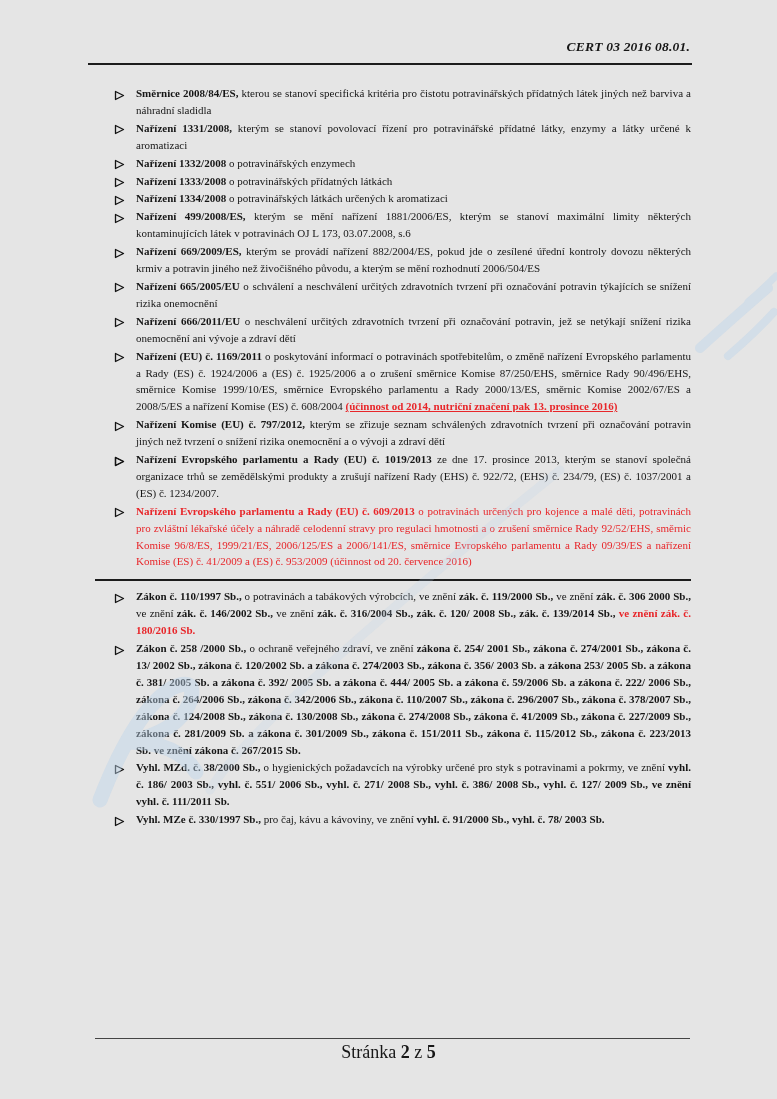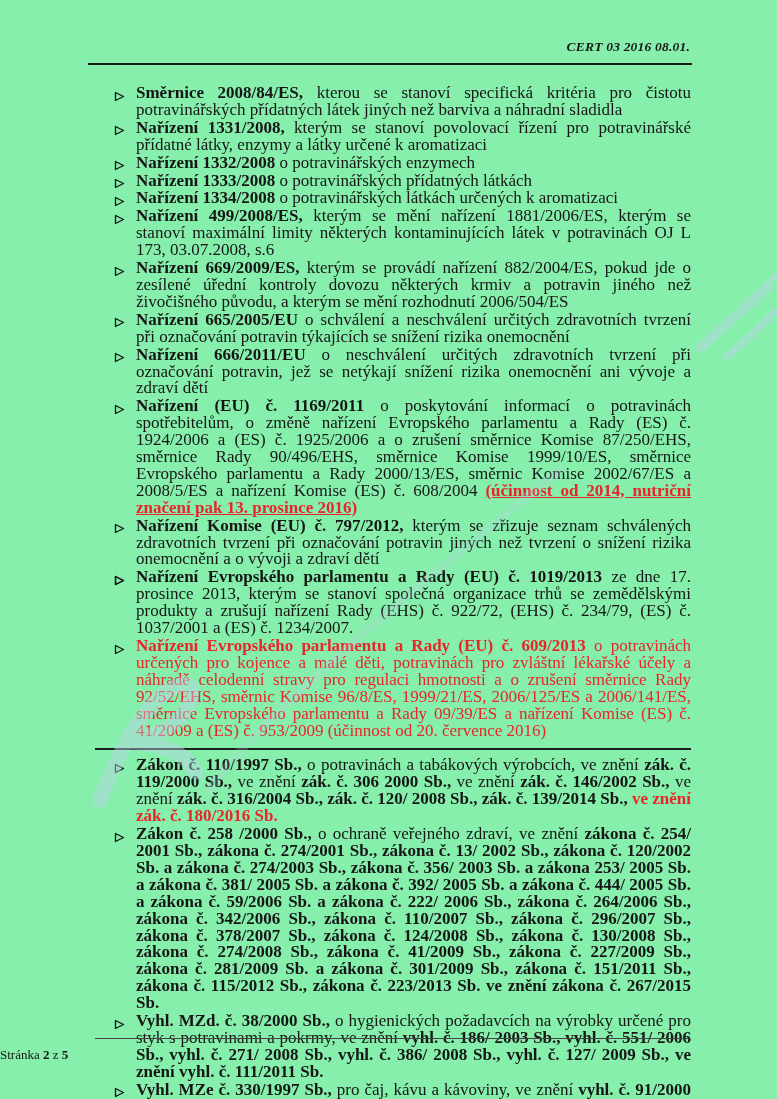--- a/index.html
+++ b/index.html
@@ -4,21 +4,21 @@
 <style>
   * { margin: 0; padding: 0; box-sizing: border-box; }
   html, body { background: #ffffff; }
   body {
     width: 777px; height: 1099px;
     position: relative;
     font-family: "Liberation Serif", serif;
     color: #161616;
     overflow: hidden;
   }
-  .page { position: absolute; inset: 0; background: #86efac; font-family: Liberation Serif, serif; }
+  .page { position: absolute; inset: 0; background: #e5e5e5; font-family: Liberation Serif, serif; }
 
   
   .header-text {
     position: absolute; top: 39px; right: 87px;
     font-style: italic; font-weight: bold; font-size: 13.5px;
     letter-spacing: 0.2px;
   }
   .header-rule {
     position: absolute; top: 63px; left: 88px; right: 85px;
     border-top: 2px solid #1c1c1c;
@@ -27,21 +27,21 @@
   
   .content {
     position: absolute; top: 85px; left: 95px; width: 596px;
     z-index: 1;
   }
   ul.reg-list { list-style: none; }
   li.item {
     position: relative;
     padding-left: 41px;
     text-align: justify;
-    font-size: 17px;
+    font-size: 11px;
     line-height: 16.9px;
     margin-bottom: 1px;
   }
   .bullet {
     position: absolute; left: 19px; top: 3.5px;
     width: 11px; height: 11px; display: inline-block;
   }
   .b { font-weight: bold; }
   .red { color: var(--red, #e8262a); }
   .u { text-decoration: underline; }
@@ -52,21 +52,21 @@
   }
 
   
   .footer-rule {
     position: absolute; bottom: 60px; left: 95px; right: 87px;
     border-top: 1px solid #444;
     z-index: 1;
   }
   .footer-text {
     position: absolute; bottom: 36px; left: 0; right: 0;
-    font-size: 13px;
+    text-align: center; font-size: 18px;
     z-index: 1;
   }
   .footer-text .b { font-weight: bold; }
 
   
   .watermark {
     position: absolute; inset: 0;
     z-index: 2;
     pointer-events: none;
   }

